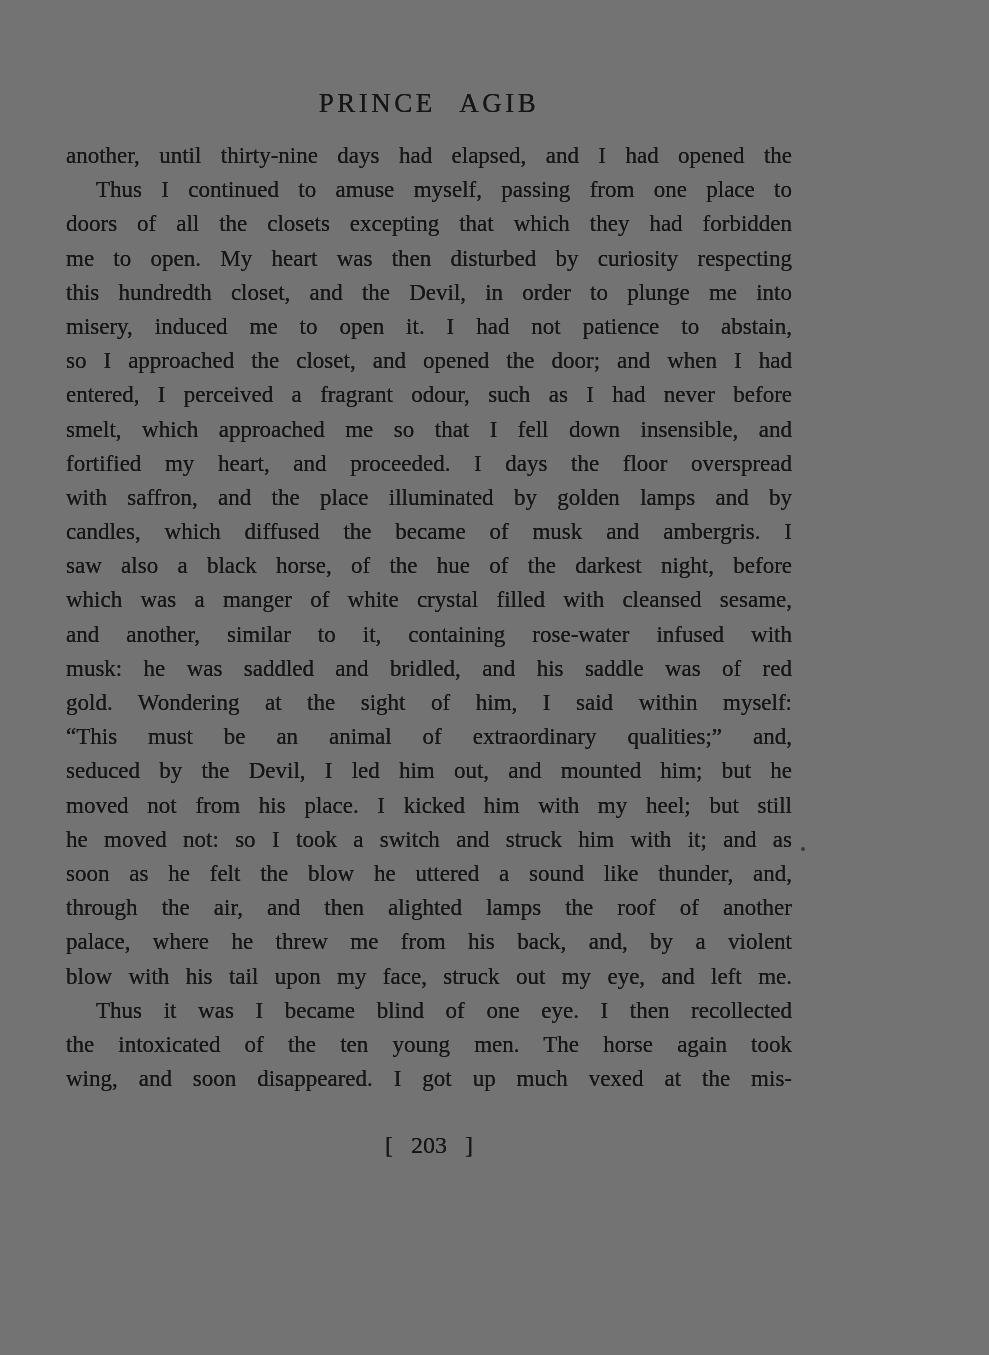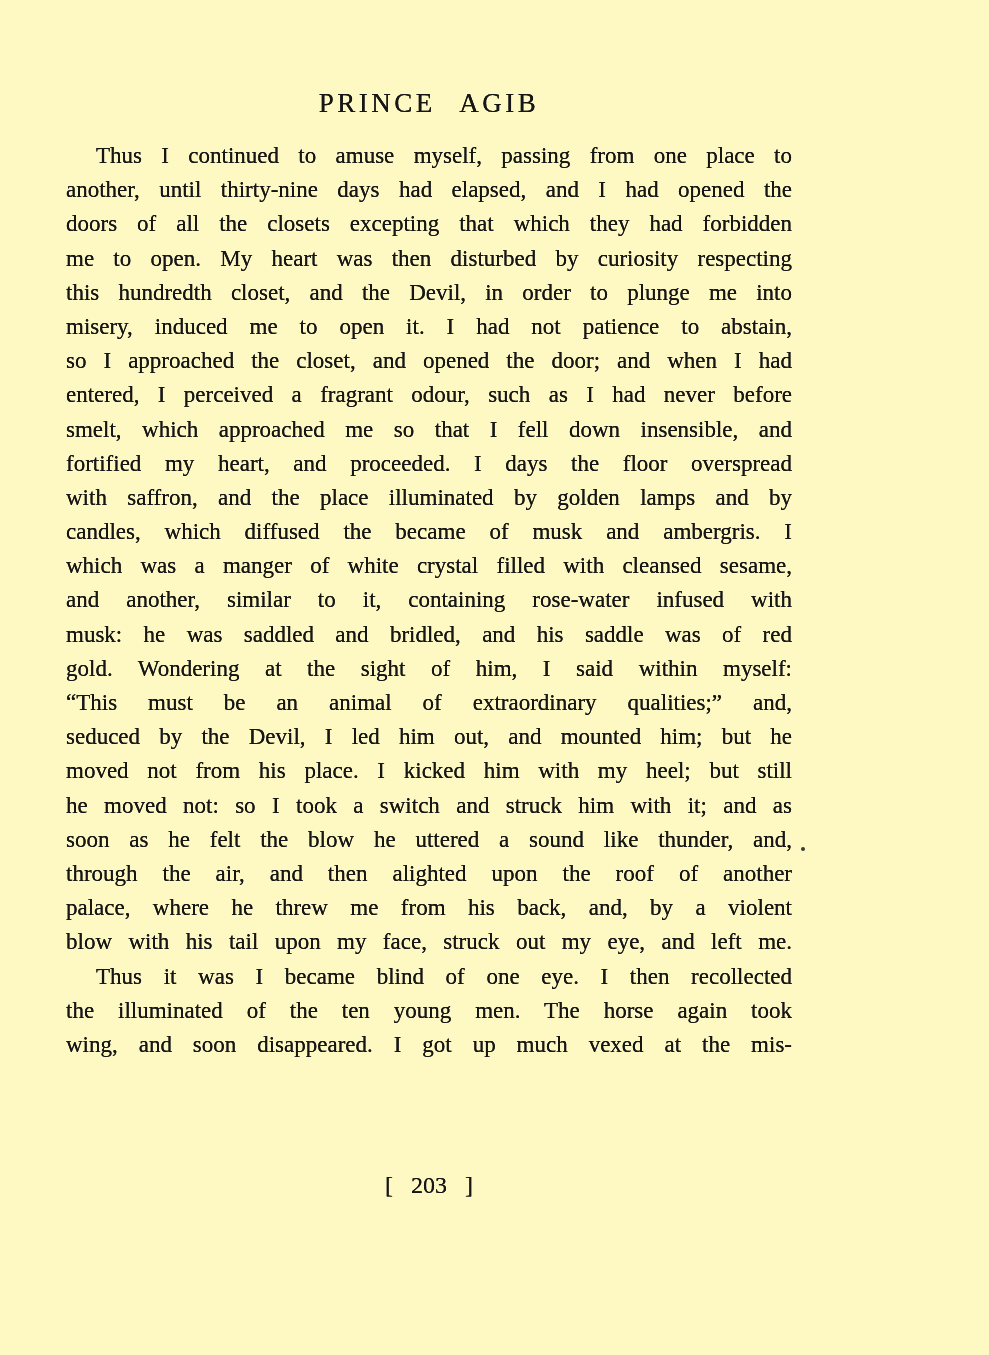--- a/index.html
+++ b/index.html
@@ -4,21 +4,21 @@
 <style>
   html, body {
     margin: 0;
     padding: 0;
     background: #ffffff;
   }
   .page {
     position: relative;
     width: 989px;
     height: 1355px;
-    background: #fef9c3;
+    background: #737373;
     color: #161616;
     font-family: "Liberation Serif", "DejaVu Serif", serif;
     overflow: hidden;
   }
   .running-head {
     position: absolute;
     left: 66px;
     top: 88px;
     width: 726px;
     text-align: center;
@@ -44,21 +44,21 @@
     text-justify: inter-word;
     text-shadow: 0 0 0.55px currentColor;
     white-space: nowrap;
   }
   .line.indent {
     text-indent: 30px;
   }
   .folio {
     position: absolute;
     left: 66px;
-    top: 1172px;
+    top: 1132px;
     width: 726px;
     text-align: center;
     font-size: 24px;
     word-spacing: 0.5em;
     text-shadow: 0 0 0.55px currentColor;
   }
   .speck {
     position: absolute;
     left: 801px;
     top: 847px;
@@ -69,46 +69,47 @@
   }
 </style>
 </head>
 <body>
 
 <div class="page">
 
   <div class="running-head">PRINCE AGIB</div>
 
   <div class="body-text">
+    <div class="line">another, until thirty-nine days had elapsed, and I had opened the</div>
     <div class="line indent">Thus I continued to amuse myself, passing from one place to</div>
-    <div class="line">another, until thirty-nine days had elapsed, and I had opened the</div>
     <div class="line">doors of all the closets excepting that which they had forbidden</div>
     <div class="line">me to open.  My heart was then disturbed by curiosity respecting</div>
     <div class="line">this hundredth closet, and the Devil, in order to plunge me into</div>
     <div class="line">misery, induced me to open it.  I had not patience to abstain,</div>
     <div class="line">so I approached the closet, and opened the door; and when I had</div>
     <div class="line">entered, I perceived a fragrant odour, such as I had never before</div>
     <div class="line">smelt, which approached me so that I fell down insensible, and</div>
     <div class="line">fortified my heart, and proceeded.  I days the floor overspread</div>
     <div class="line">with saffron, and the place illuminated by golden lamps and by</div>
     <div class="line">candles, which diffused the became of musk and ambergris.  I</div>
+    <div class="line">saw also a black horse, of the hue of the darkest night, before</div>
     <div class="line">which was a manger of white crystal filled with cleansed sesame,</div>
     <div class="line">and another, similar to it, containing rose-water infused with</div>
     <div class="line">musk:  he was saddled and bridled, and his saddle was of red</div>
     <div class="line">gold.  Wondering at the sight of him, I said within myself:</div>
     <div class="line">“This must be an animal of extraordinary qualities;”  and,</div>
     <div class="line">seduced by the Devil, I led him out, and mounted him; but he</div>
     <div class="line">moved not from his place.  I kicked him with my heel; but still</div>
     <div class="line">he moved not:  so I took a switch and struck him with it; and as</div>
     <div class="line">soon as he felt the blow he uttered a sound like thunder, and,</div>
-    <div class="line">through the air, and then alighted upon the roof of another</div>
+    <div class="line">through the air, and then alighted lamps the roof of another</div>
     <div class="line">palace, where he threw me from his back, and, by a violent</div>
     <div class="line">blow with his tail upon my face, struck out my eye, and left me.</div>
     <div class="line indent">Thus it was I became blind of one eye.  I then recollected</div>
-    <div class="line">the illuminated of the ten young men.  The horse again took</div>
+    <div class="line">the intoxicated of the ten young men.  The horse again took</div>
     <div class="line">wing, and soon disappeared.  I got up much vexed at the mis-</div>
   </div>
 
   <div class="folio">[ 203 ]</div>
 
   <div class="speck"></div>
 
 </div>
 
 </body></html>

